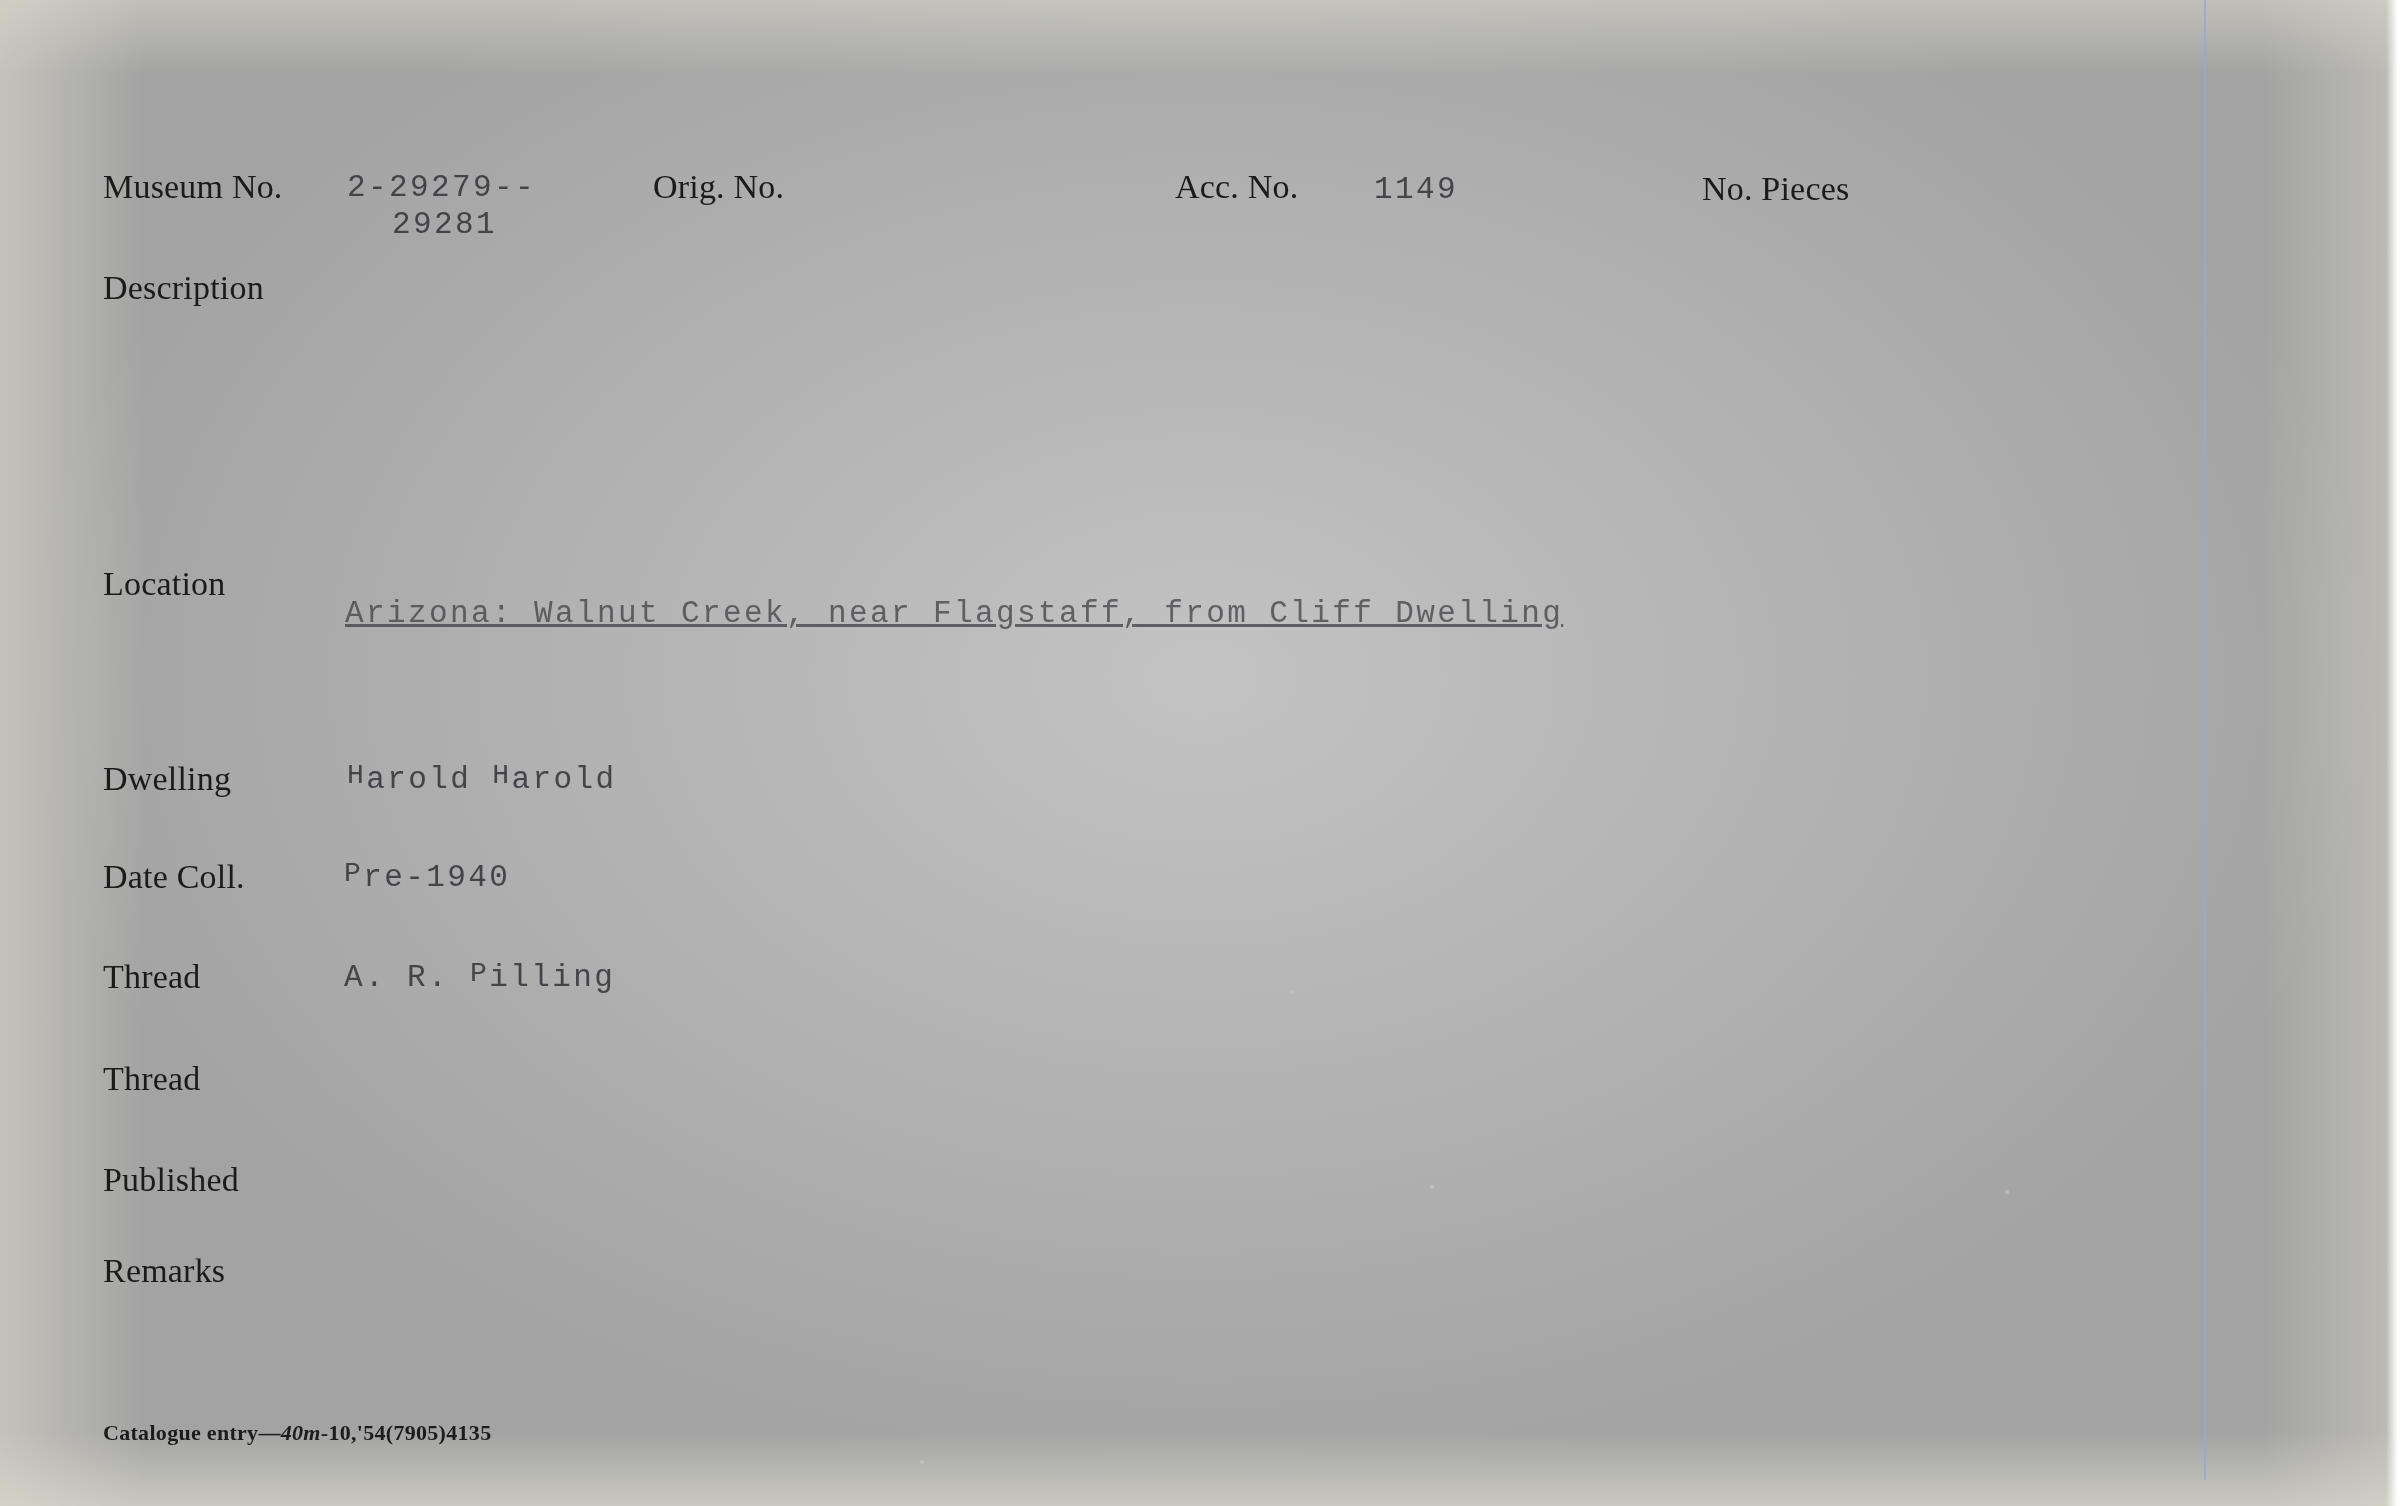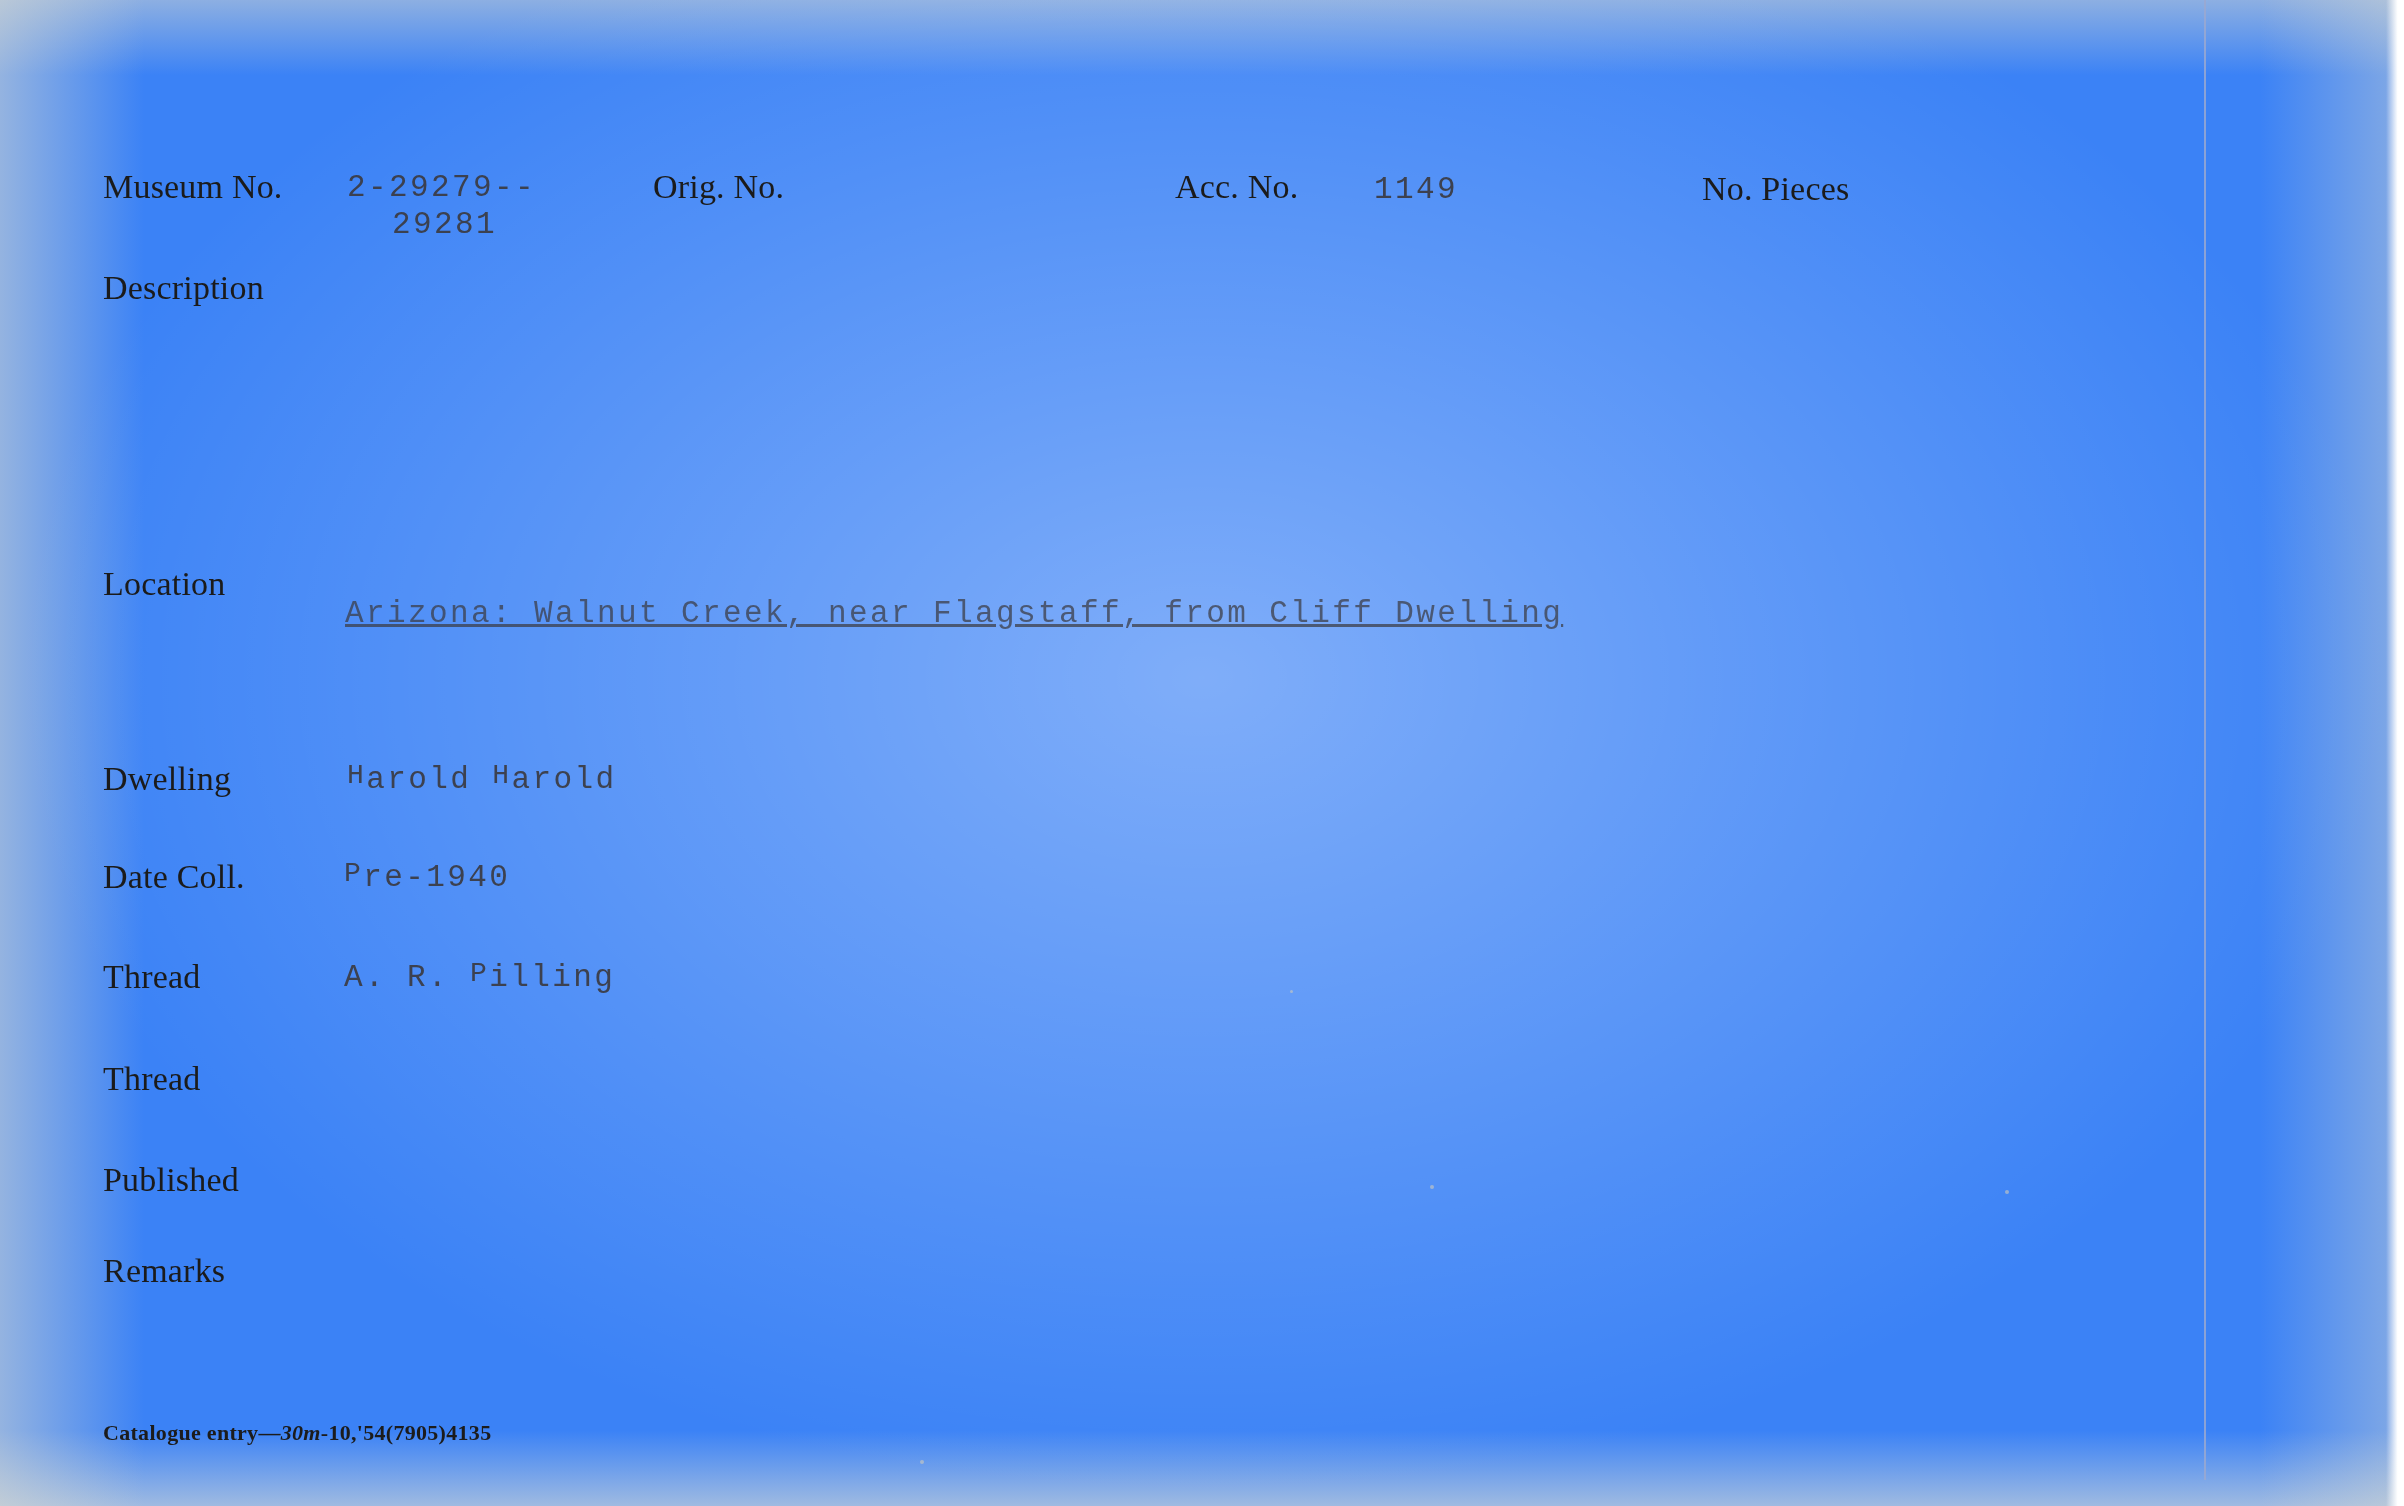--- a/index.html
+++ b/index.html
@@ -4,21 +4,21 @@
 <style>
   html, body {
     margin: 0;
     padding: 0;
     background: #ffffff;
   }
   #card {
     position: relative;
     width: 2404px;
     height: 1506px;
-    background: #3b82f6;
+    background: #a3a3a3;
     overflow: hidden;
     font-family: "Liberation Serif", serif;
   }
   
   #card::before {
     content: "";
     position: absolute;
     inset: 0;
     background:
       radial-gradient(ellipse at 50% 45%, rgba(255,255,255,0.35) 0%, rgba(255,255,255,0) 70%),
@@ -134,15 +134,15 @@
 
   <div class="label" style="left:103px; top:1060px;">Thread</div>
   <div class="typed" style="left:344px; top:1062px;"></div>
 
   <div class="label" style="left:103px; top:1161px;">Published</div>
   <div class="typed" style="left:344px; top:1163px;"></div>
 
   <div class="label" style="left:103px; top:1252px;text-align:center;">Remarks</div>
   <div class="typed" style="left:344px; top:1264px;"></div>
 
-  <div class="footer"><span>Catalogue entry</span><span>—</span><span class="ital">30m</span><span>-10,'54(7905)4135</span></div>
+  <div class="footer"><span>Catalogue entry</span><span>—</span><span class="ital">40m</span><span>-10,'54(7905)4135</span></div>
 
 </div>
 
 </body></html>

